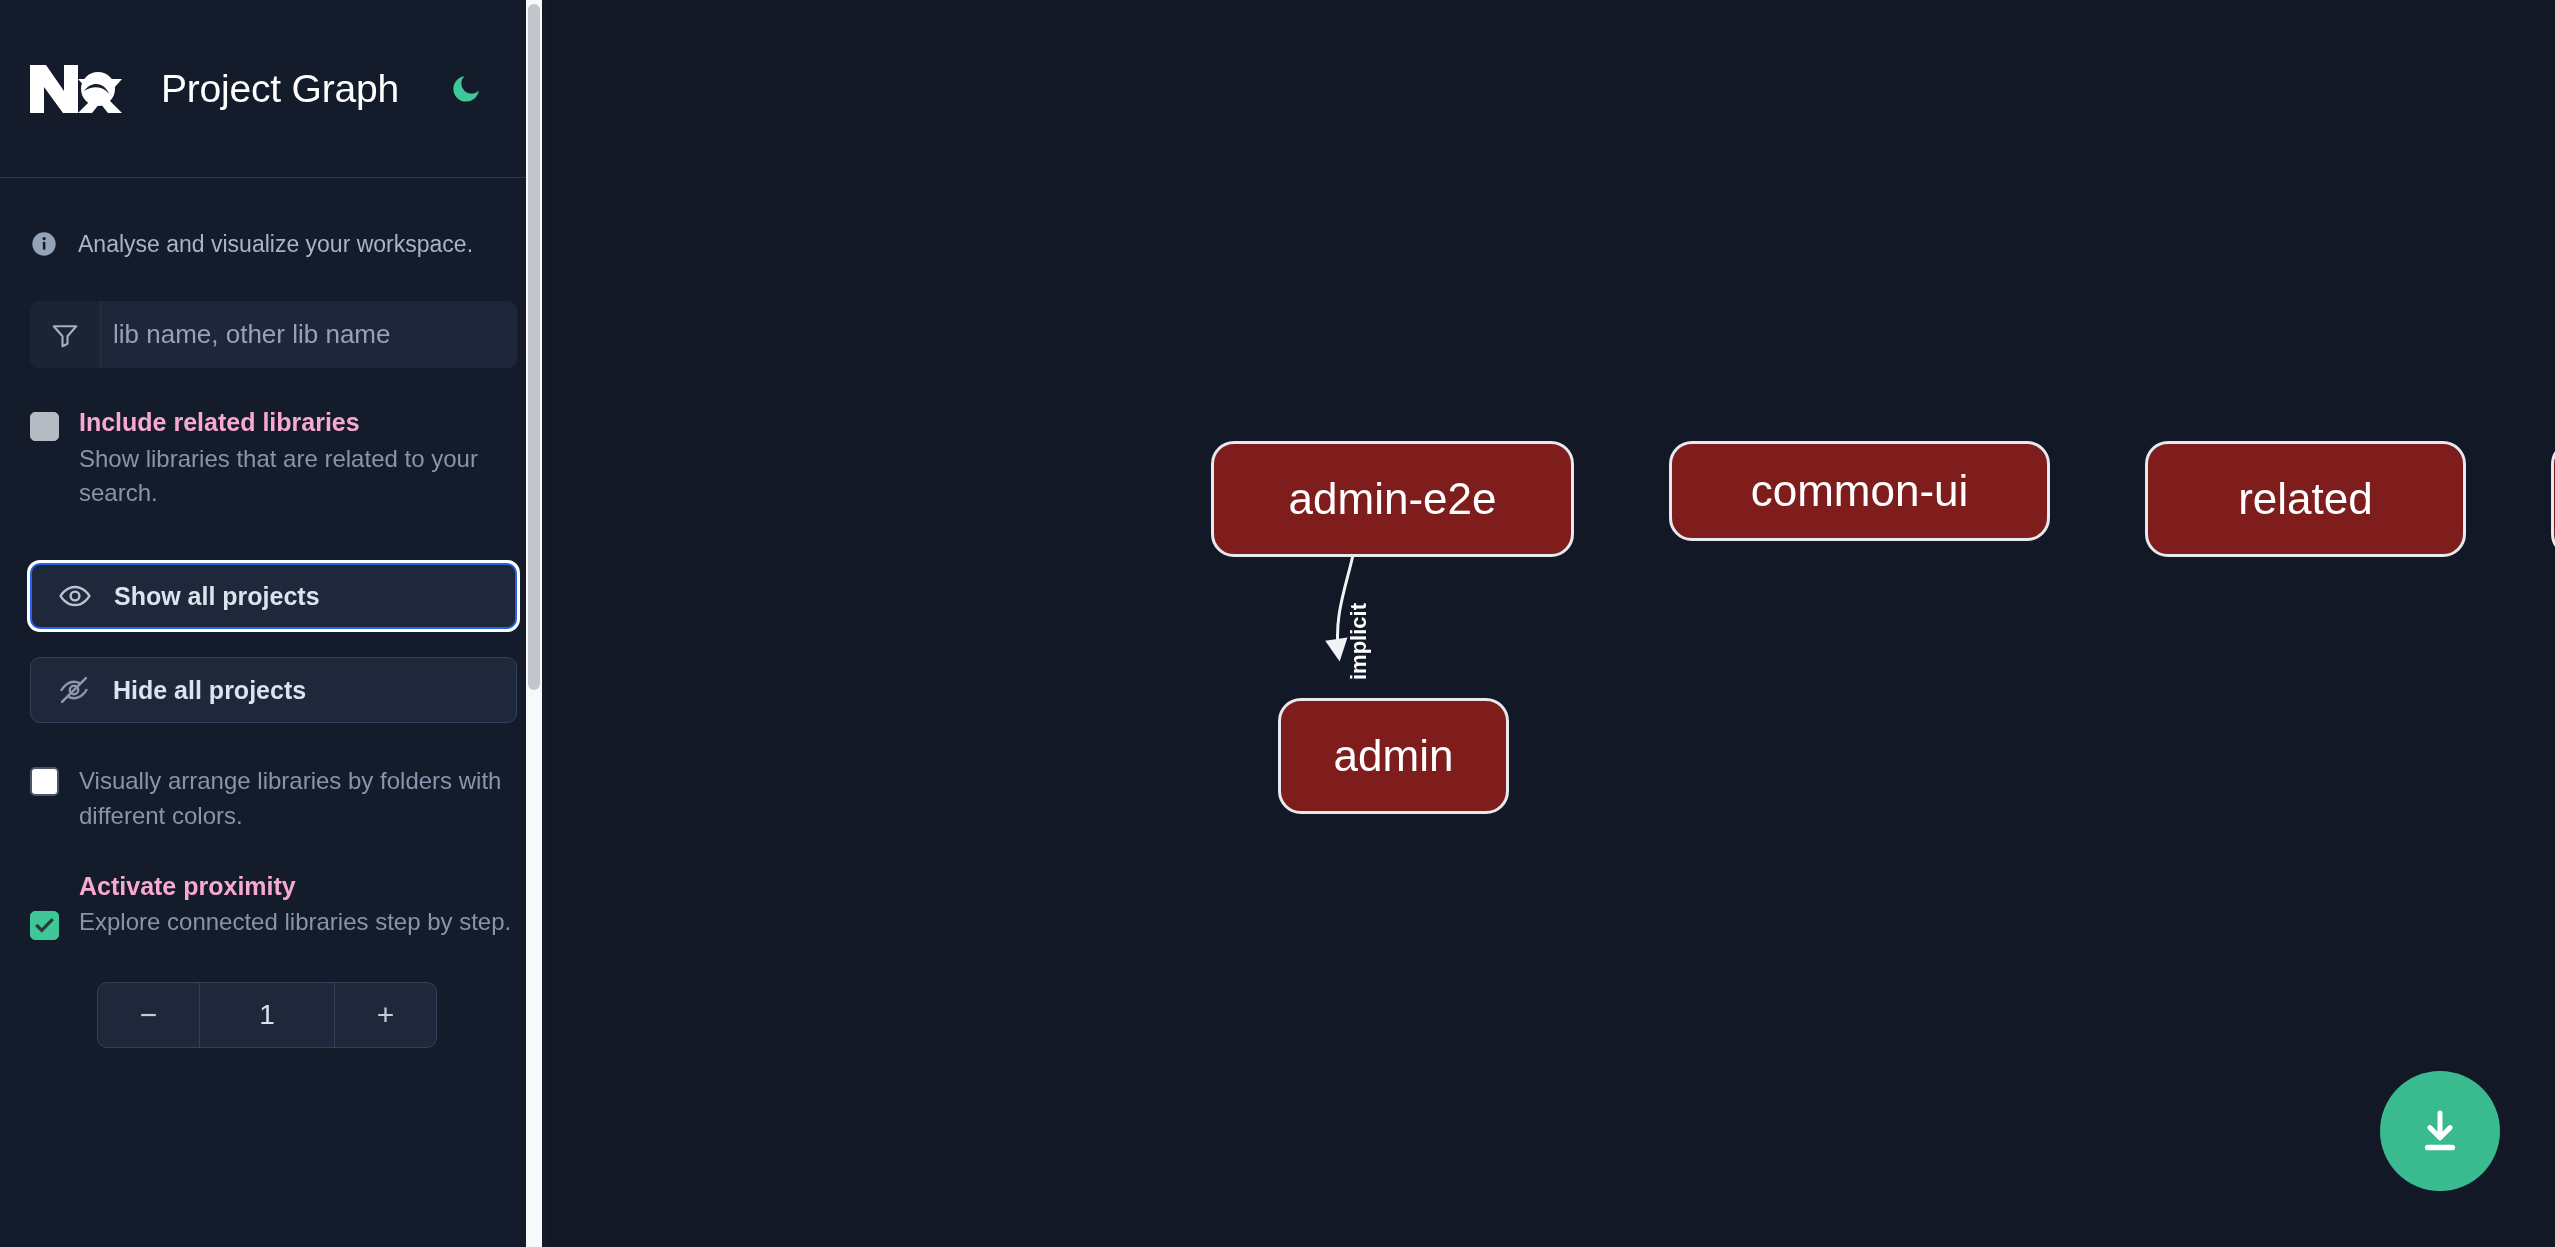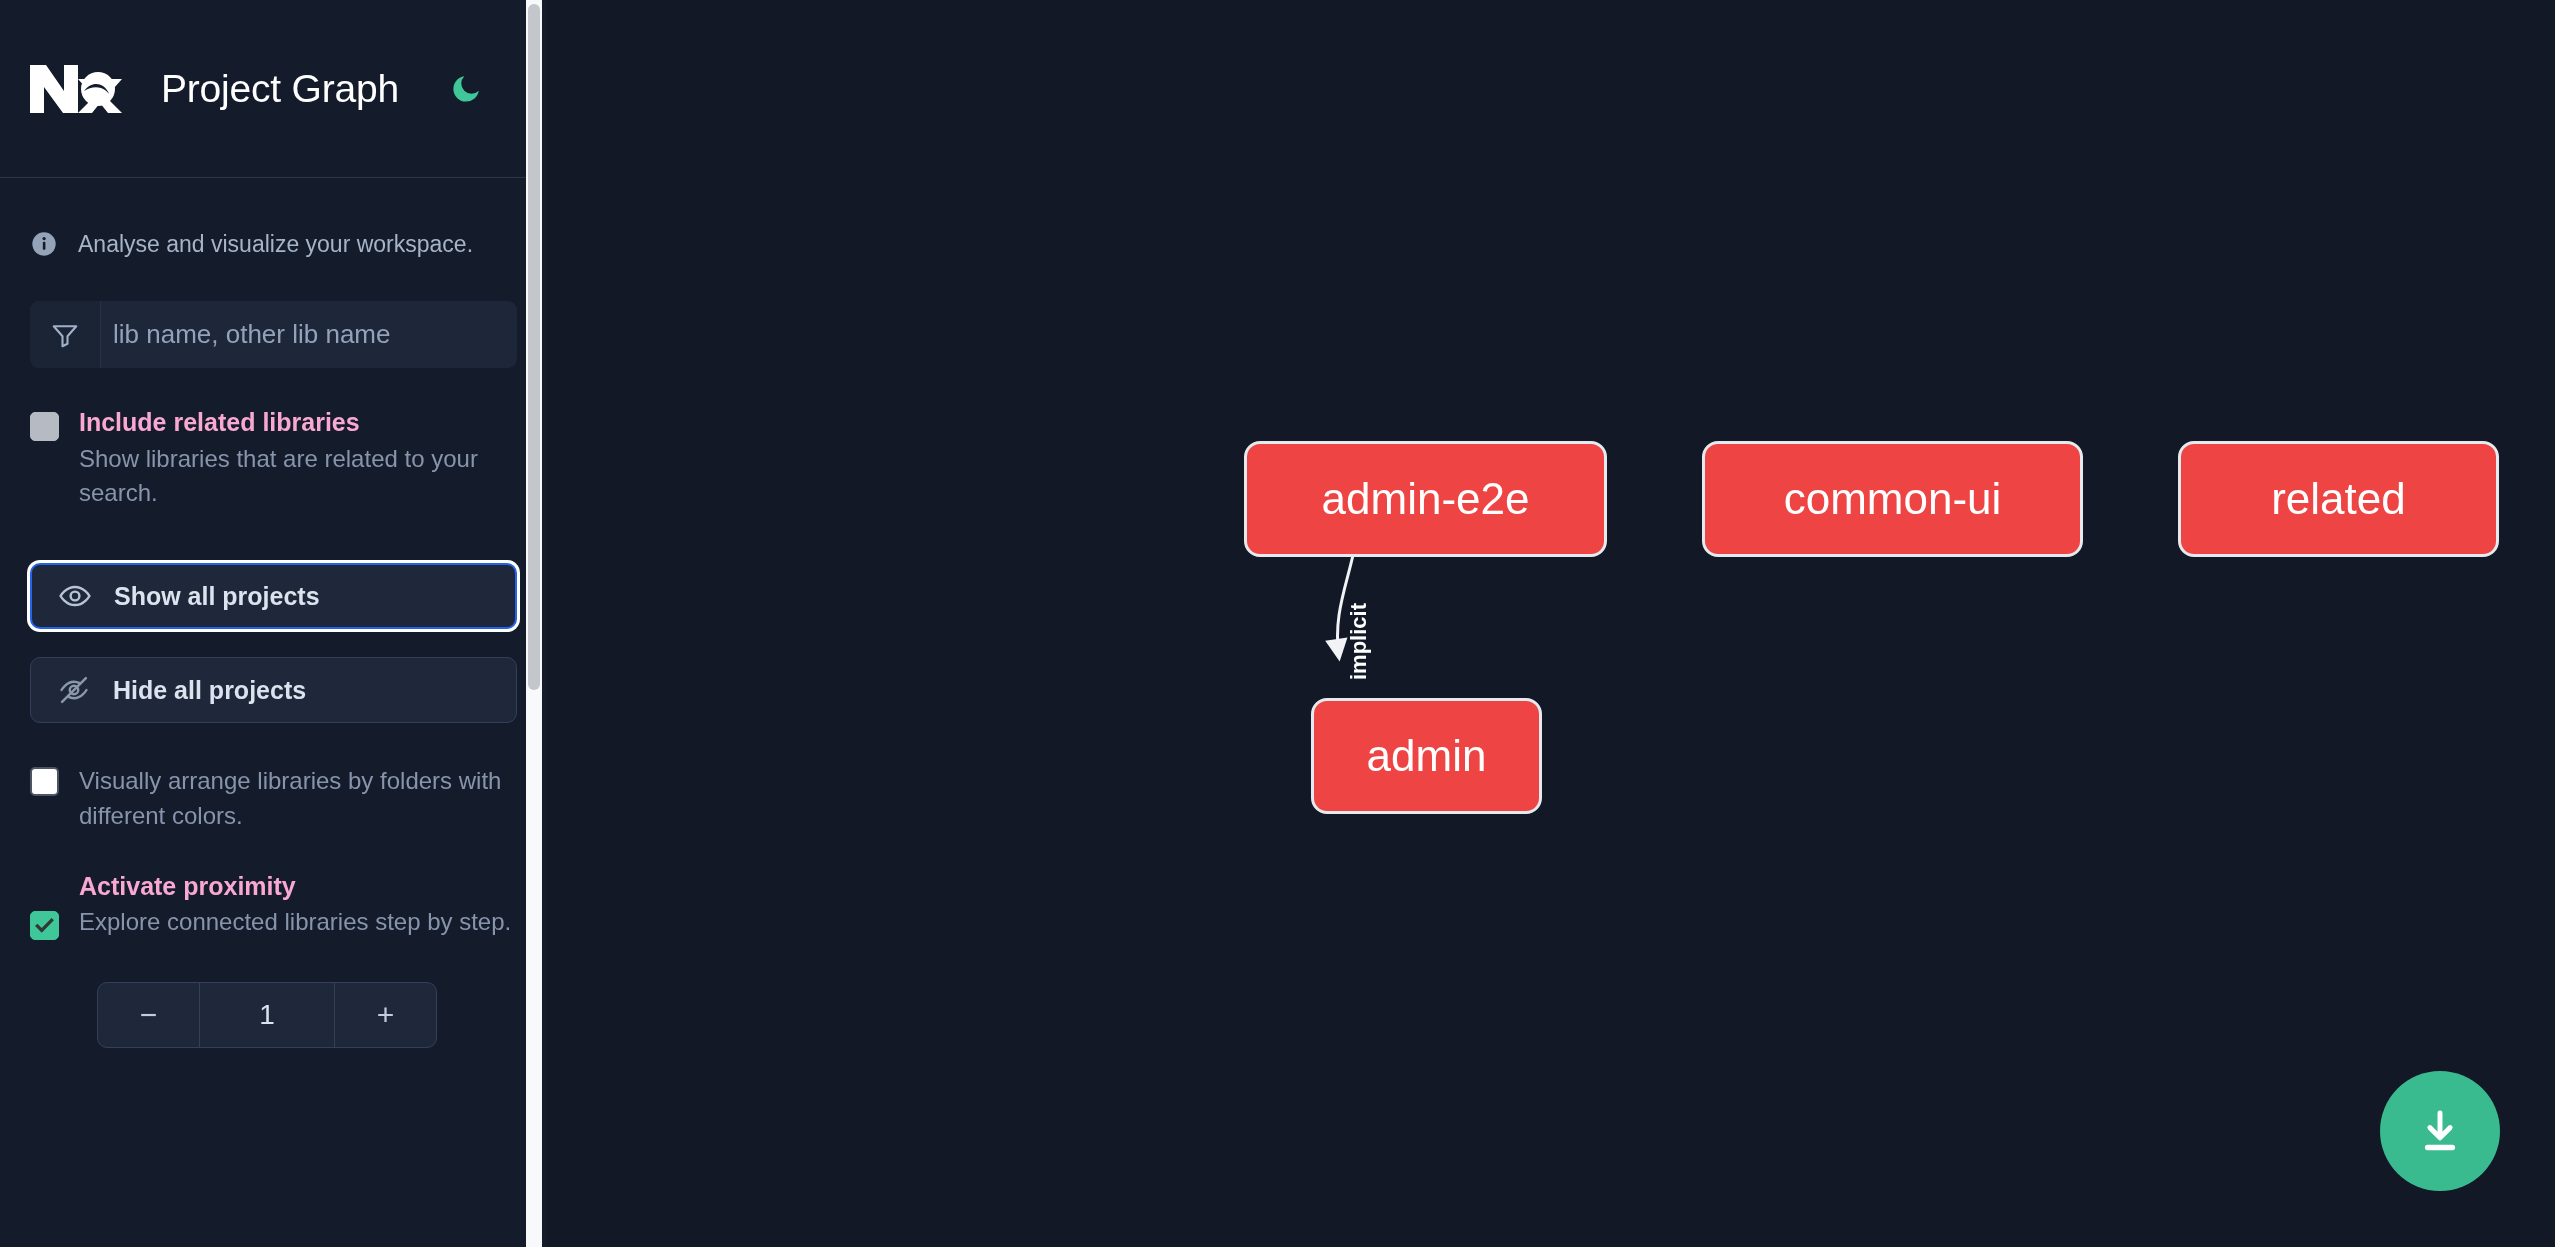--- a/index.html
+++ b/index.html
@@ -180,29 +180,28 @@
   
   .graph {
     position: relative;
     flex: 1;
     height: 1247px;
     background: #121826;
     overflow: hidden;
   }
   .gnode {
     position: absolute;
-    background: #ef4444;
+    background: #7f1d1d;
     border: 3px solid #e6e9ee;
-    border-radius: 16px;
+    border-radius: 23px;
     display: flex; align-items: center; justify-content: center;
     color: #ffffff;
     font-size: 44px;
     white-space: nowrap;
     cursor: pointer;
-    margin-left: 33px;
   }
   .edge-svg { position: absolute; left: 0; top: 0; width: 100%; height: 100%; pointer-events: none; }
   .edge-label {
     position: absolute;
     color: #ffffff;
     font-size: 22px;
     font-weight: bold;
     transform: rotate(-90deg);
     transform-origin: left top;
     white-space: nowrap;
@@ -336,21 +335,21 @@
           <path d="M1 1 L11 6 L1 11 z" fill="#f1f3f7"></path>
         </marker>
       </defs>
       <path d="M142 -2 C 135 30, 122 60, 128 100" fill="none" stroke="#f1f3f7" stroke-width="3" marker-end="url(#ah)" transform="translate(664,557)"></path>
       <path d="M142 -2 C 135 30, 122 60, 128 100" fill="none" stroke="#f1f3f7" stroke-width="3" marker-end="url(#ah)" transform="translate(2004,557)"></path>
     </svg>
 
     <div class="edge-label" style="left:799px; top:680px;">implicit</div>
 
     <div class="gnode" style="left:664px; top:441px; width:363px; height:116px;">admin-e2e</div>
-    <div class="gnode" style="left:1122px; top:441px; width:381px; height:116px;">common-ui</div>
+    <div class="gnode" style="left:1122px; top:441px; width:381px; height:100px;">common-ui</div>
     <div class="gnode" style="left:1598px; top:441px; width:321px; height:116px;">related</div>
     <div class="gnode" style="left:2004px; top:441px; width:338px; height:116px;">store-e2e</div>
     <div class="gnode" style="left:731px; top:698px; width:231px; height:116px;">admin</div>
 
     <div class="fab">
       <svg viewBox="0 0 24 24" width="54" height="54" aria-hidden="true">
         <path d="M12 4v11M12 15l-4.5-4.5M12 15l4.5-4.5" fill="none" stroke="#ffffff" stroke-width="2.2" stroke-linecap="round" stroke-linejoin="round"></path>
         <line x1="6.5" y1="19.3" x2="17.5" y2="19.3" stroke="#ffffff" stroke-width="2.4" stroke-linecap="round"></line>
       </svg>
     </div>

